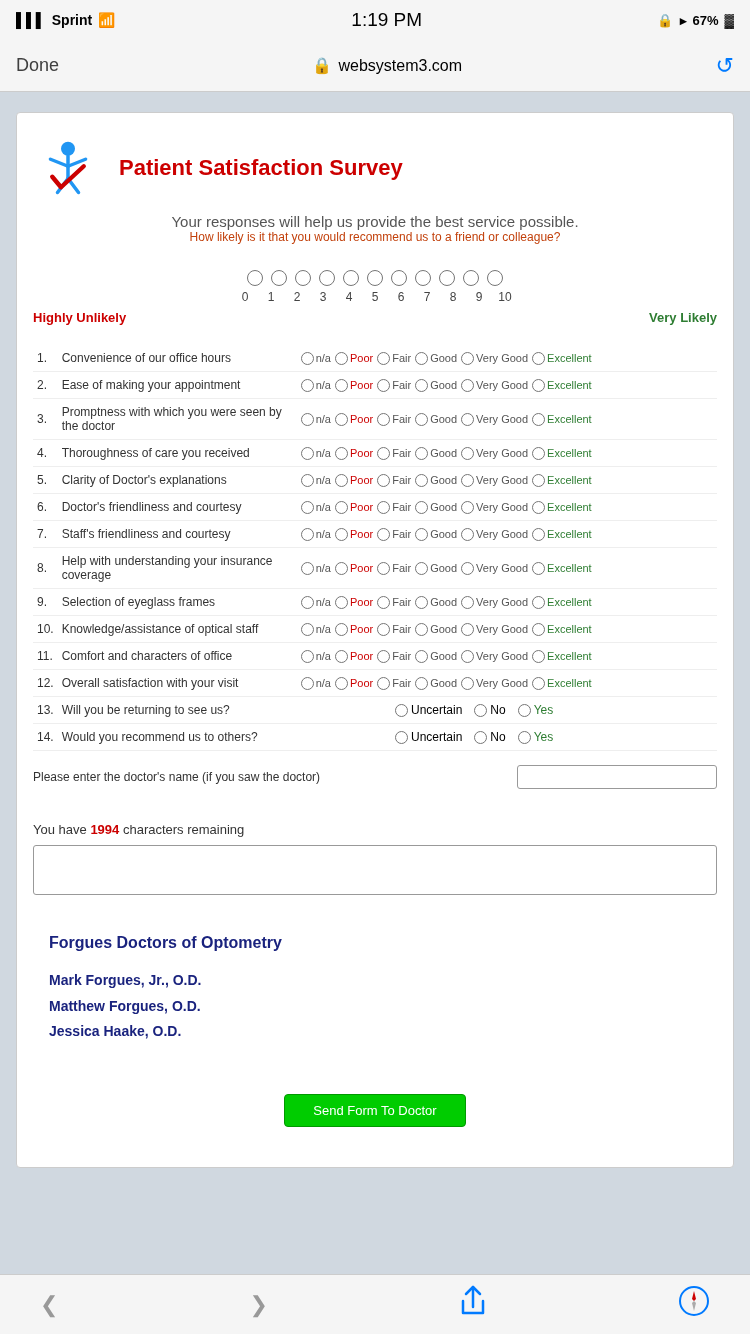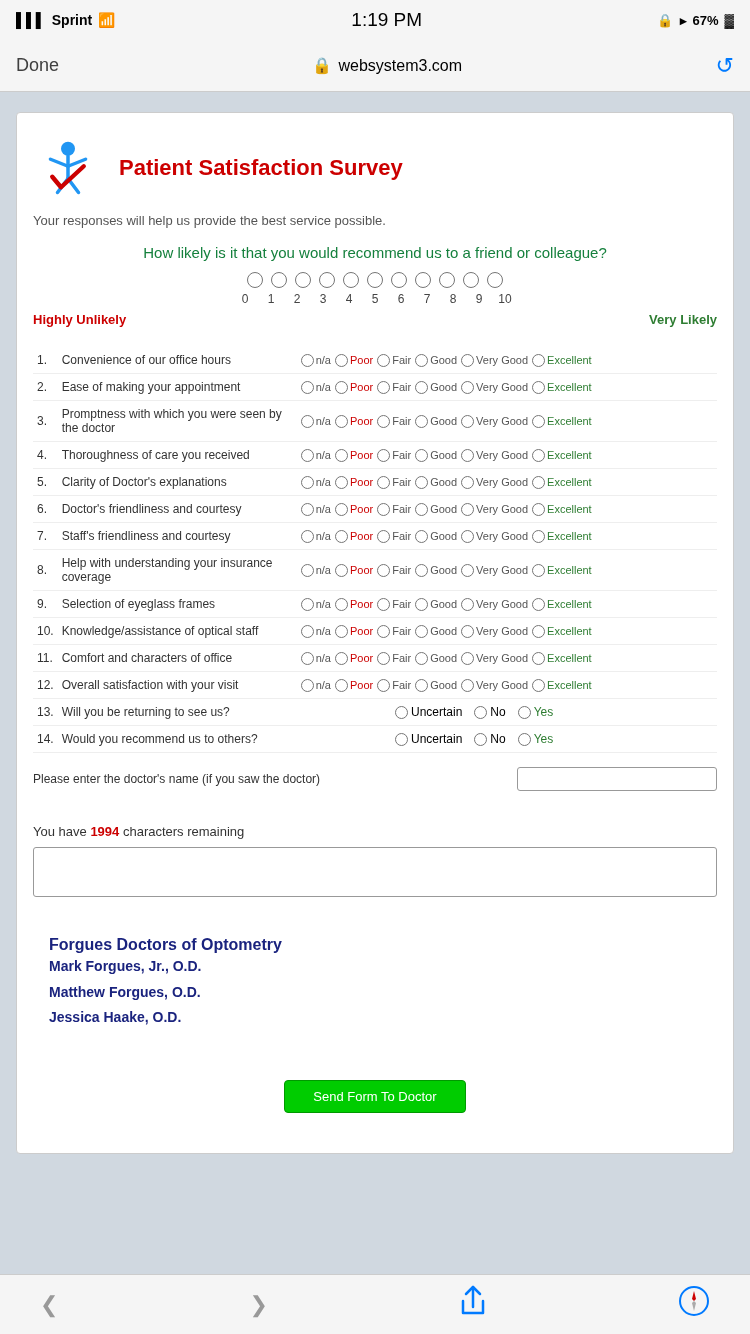--- a/index.html
+++ b/index.html
@@ -78,34 +78,34 @@
       width: 70px;
       height: 70px;
       flex-shrink: 0;
     }
     .survey-title {
       font-size: 22px;
       font-weight: 700;
       color: #cc0000;
     }
     .survey-subtitle {
-      font-size: 13px;
+      font-size: 15px;
       color: #555;
-      margin-bottom: 16px;
+      text-align: center;
     }
 
     
     .recommend-section {
       text-align: center;
       margin-bottom: 20px;
     }
     .recommend-question {
-      font-size: 15px;
-      color: #15803d;
-      margin-bottom: 11px;
+      font-size: 12px;
+      color: #c2410c;
+      margin-bottom: 26px;
     }
     .scale-radios {
       display: flex;
       justify-content: center;
       gap: 8px;
       margin-bottom: 4px;
     }
     .scale-radios input[type=radio] {
       width: 16px;
       height: 16px;
@@ -220,20 +220,21 @@
 
     
     .practice-info {
       text-align: left;
       padding: 20px 16px;
     }
     .practice-name {
       font-size: 16px;
       font-weight: 700;
       color: #1a237e;
+      margin-bottom: 16px;
     }
     .doctor-names {
       font-size: 14px;
       color: #1a237e;
       font-weight: 700;
       line-height: 1.8;
     }
 
     
     .submit-section {

